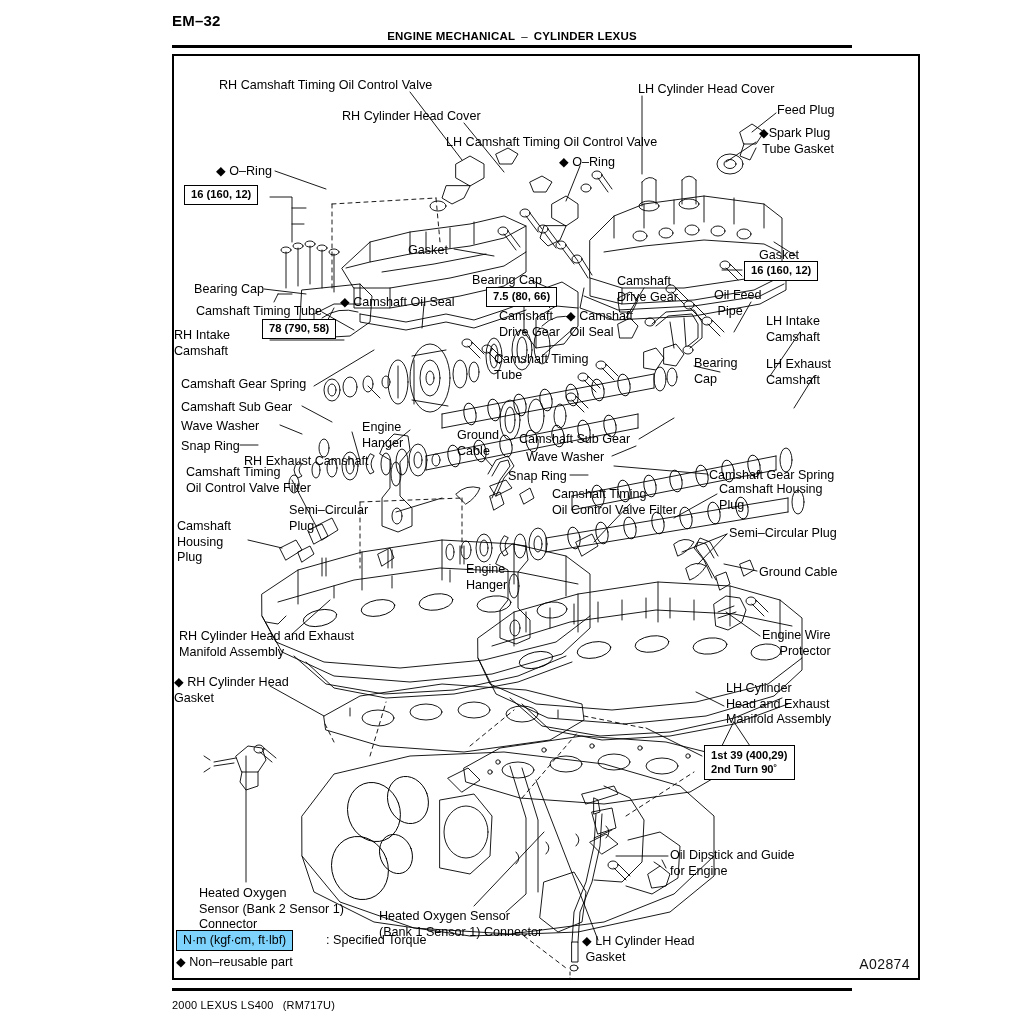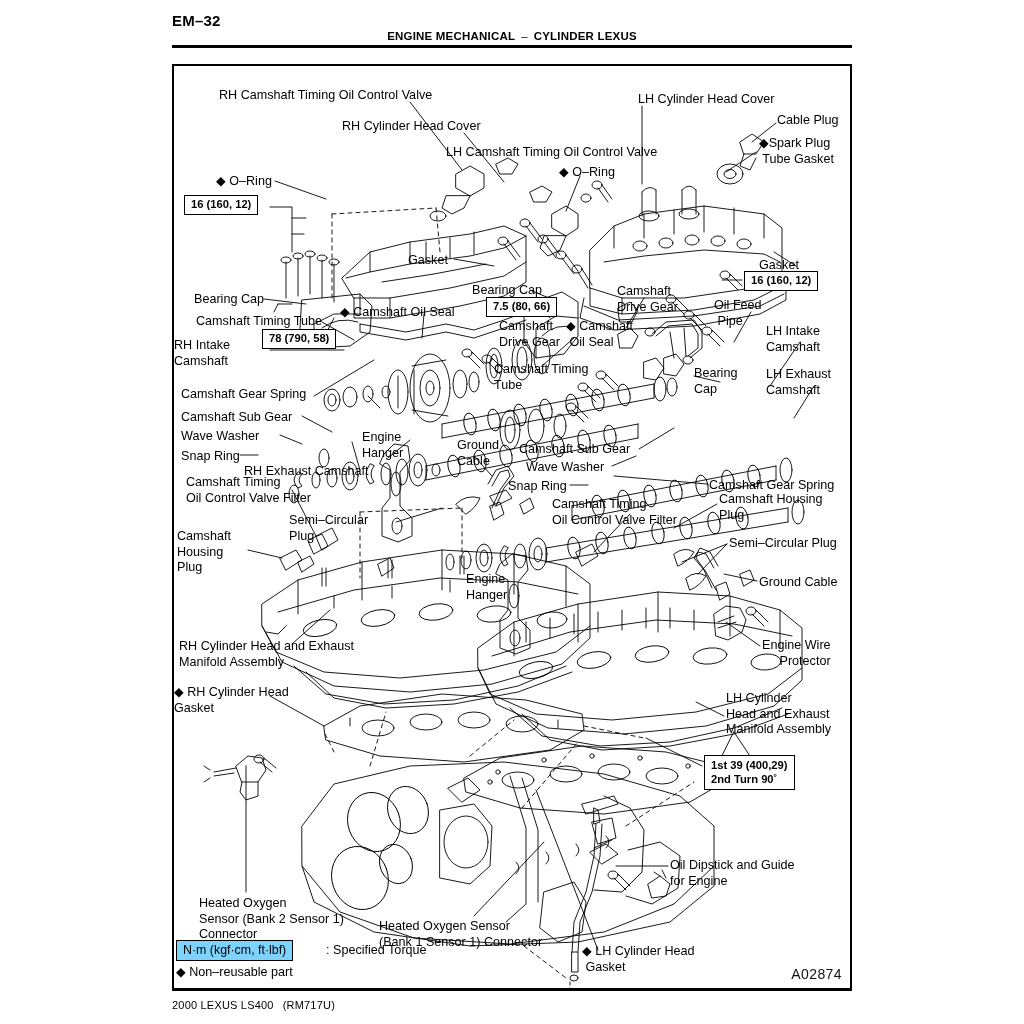--- a/index.html
+++ b/index.html
@@ -43,22 +43,22 @@
     top: 45px;
     width: 680px;
     height: 3px;
     background: #000;
   }
 
   
   #diagram-frame {
     position: absolute;
     left: 172px;
-    top: 64px;
-    width: 680px;
+    top: 54px;
+    width: 748px;
     height: 926px;
     border: 2px solid #000;
     box-sizing: border-box;
     overflow: hidden;
   }
   #diagram-svg {
     position: absolute;
     left: 0;
     top: 0;
   }
@@ -587,21 +587,21 @@
       <path d="M86,696 L 98,706 M90,692 L 102,702"></path>
         <ellipse cx="85" cy="693" rx="5" ry="4"></ellipse>
 
     </g>
   </svg>
 
   <div class="lbl" style="left:45px; top:22px;">RH Camshaft Timing Oil Control Valve</div>
   <div class="lbl" style="left:168px; top:53px;">RH Cylinder Head Cover</div>
   <div class="lbl" style="left:272px; top:79px;">LH Camshaft Timing Oil Control Valve</div>
   <div class="lbl" style="left:464px; top:26px;">LH Cylinder Head Cover</div>
-  <div class="lbl" style="left:603px; top:47px;">Cable Plug</div>
+  <div class="lbl" style="left:603px; top:47px;">Feed Plug</div>
   <div class="lbl" style="left:585px; top:70px;">◆Spark Plug
  Tube Gasket</div>
   <div class="lbl" style="left:42px; top:108px;">◆ O–Ring</div>
   <div class="lbl" style="left:385px; top:99px;">◆ O–Ring</div>
   <div class="lbl" style="left:234px; top:187px;">Gasket</div>
   <div class="lbl" style="left:585px; top:192px;">Gasket</div>
   <div class="lbl" style="left:20px; top:226px;">Bearing Cap</div>
   <div class="lbl" style="left:298px; top:217px;">Bearing Cap</div>
   <div class="lbl" style="left:166px; top:239px;">◆ Camshaft Oil Seal</div>
   <div class="lbl" style="left:443px; top:218px;">Camshaft

